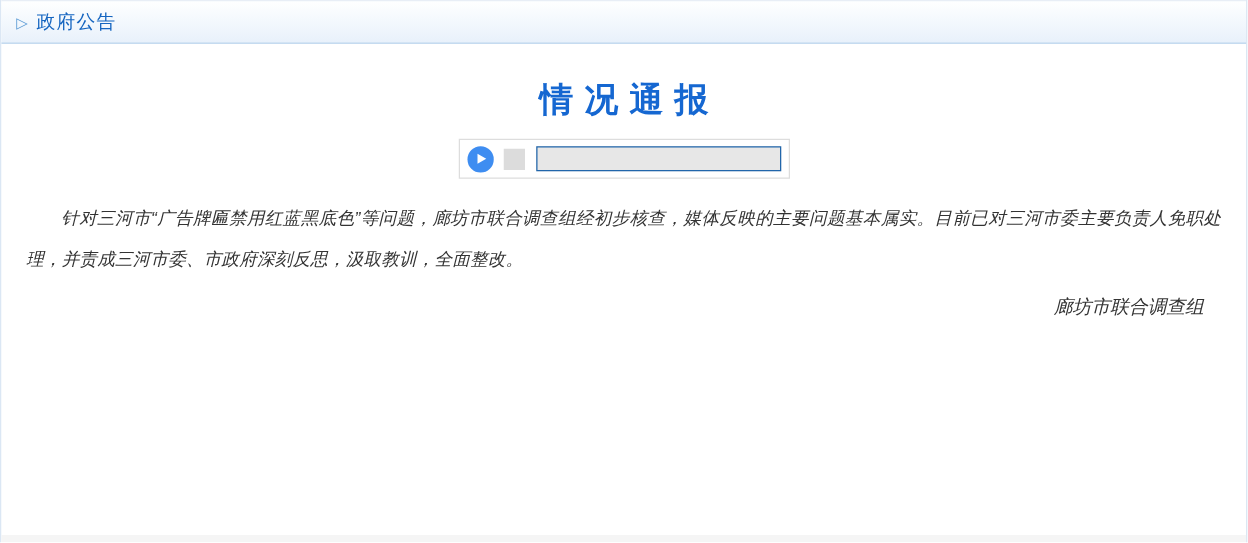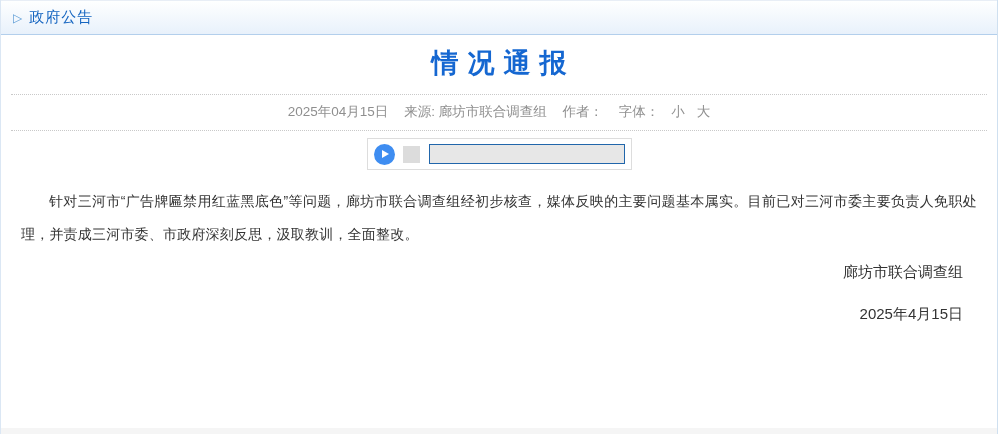--- a/index.html
+++ b/index.html
@@ -20,21 +20,21 @@
     background: linear-gradient(#feffff, #e8f1fb);
     border-top: 1px solid #e8eef6;
     border-bottom: 1px solid #b3cfec;
   }
   .arrow { color: #5b9bd5; font-size: 12px; margin-right: 7px; line-height: 1; }
   .crumb-label { color: #1565c0; font-size: 15px; font-weight: normal; cursor: pointer; letter-spacing: 1px; }
   
   .title {
     text-align: center; color: #1567d1; font-weight: bold;
     font-size: 27px; letter-spacing: 9px; padding-left: 9px;
-    margin: 10px 0 13px;
+    margin: 27px 0 13px;
   }
   
   .meta {
     margin: 0 10px;
     border-top: 1px dotted #c9c9c9; border-bottom: 1px dotted #c9c9c9;
     padding: 8px 0 9px; text-align: center;
     color: #8f8f8f; font-size: 13.5px;
   }
   .meta span { margin: 0 6px; }
   .font-toggle { margin: 0 5px; cursor: pointer; }
@@ -57,21 +57,21 @@
   }
   .stop-btn {
     width: 17px; height: 17px; background: #dcdcdc;
     margin-left: 8px; cursor: pointer; flex: 0 0 auto;
   }
   .progress {
     flex: 1; height: 20px; margin-left: 9px;
     border: 1px solid #2166ab; background: #e7e7e7; cursor: pointer;
   }
   
-  .article { padding: 15px 20px 0; }
+  .article { padding: 15px 20px 0; font-style: italic; }
   .para {
     font-size: 14px; line-height: 33px; color: #333333;
     letter-spacing: 0.2px; text-indent: 2em; margin-bottom: 7px;
     text-align: justify;
   }
   .sign {
     font-size: 15px; color: #333333; text-align: right;
     padding-right: 14px; margin-top: 12px;
   }
   .sign-date { margin-top: 23px; }
@@ -88,38 +88,31 @@
 
   <div class="breadcrumb-bar">
     <span class="arrow">▷</span>
     <span class="crumb-label">政府公告</span>
   </div>
 
   <div class="content">
 
     <h1 class="title">情况通报</h1>
 
-    <div class="meta">
-      <span>2025年04月15日</span>
-      <span>来源: 廊坊市联合调查组</span>
-      <span>作者：</span>
-      <span>字体：</span><span class="font-toggle">小</span><span class="font-toggle">大</span>
-    </div>
 
     <div class="player">
       <div class="play-btn">
         <span class="play-tri"></span>
       </div>
       <div class="stop-btn"></div>
       <div class="progress"></div>
     </div>
 
     <div class="article">
       <p class="para">针对三河市“广告牌匾禁用红蓝黑底色”等问题，廊坊市联合调查组经初步核查，媒体反映的主要问题基本属实。目前已对三河市委主要负责人免职处理，并责成三河市委、市政府深刻反思，汲取教训，全面整改。</p>
       <p class="sign">廊坊市联合调查组</p>
-      <p class="sign sign-date">2025年4月15日</p>
     </div>
 
   </div>
 
   <div class="footer-strip"></div>
 
 </div>
 
 </body></html>

